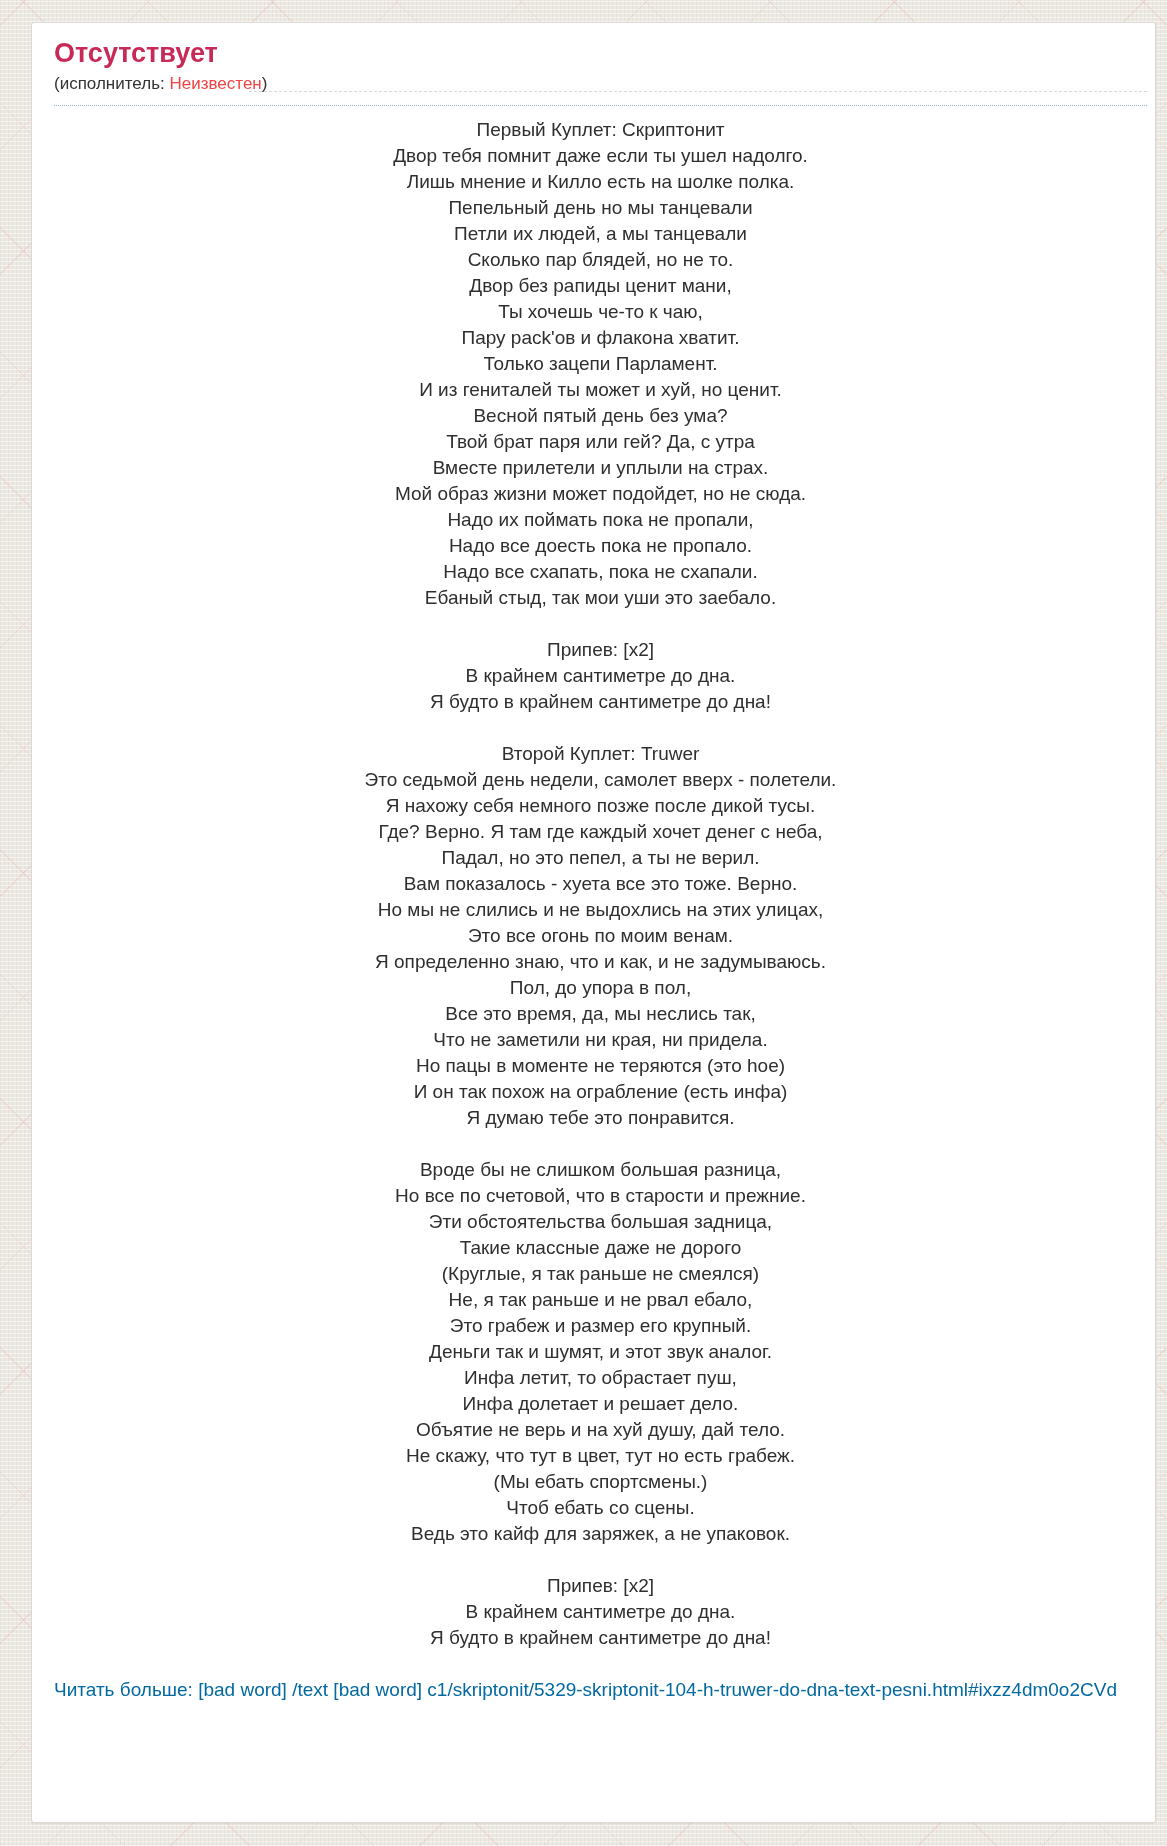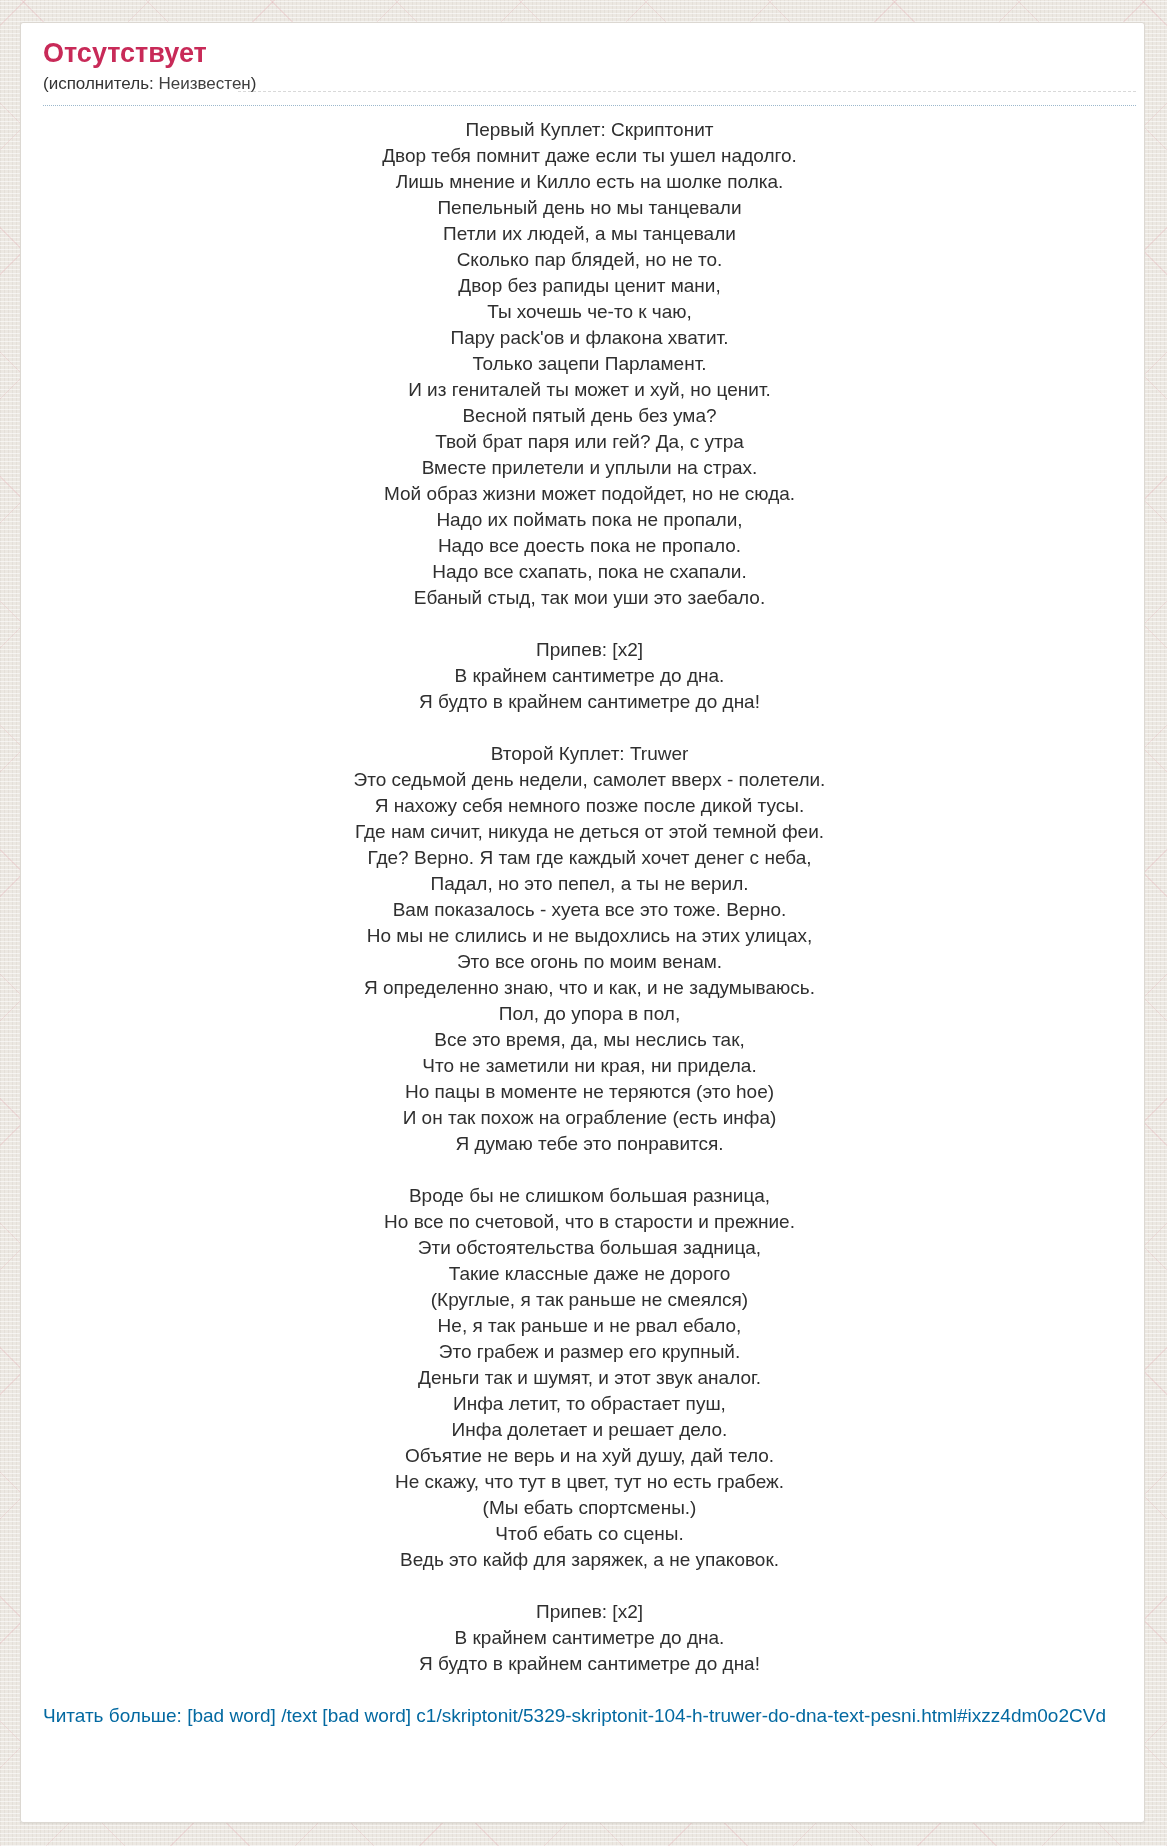--- a/index.html
+++ b/index.html
@@ -13,21 +13,21 @@
     background-color: #ece8e2;
     background-image:
       repeating-linear-gradient(45deg,  rgba(225,150,160,0.20) 0 1px, transparent 1px 88px),
       repeating-linear-gradient(-45deg, rgba(225,150,160,0.20) 0 1px, transparent 1px 88px),
       repeating-linear-gradient(0deg,   rgba(255,255,255,0.55) 0 1px, transparent 1px 4px),
       repeating-linear-gradient(90deg,  rgba(214,208,200,0.35) 0 1px, transparent 1px 4px);
     overflow: hidden;
   }
   .card {
     position: relative;
-    margin-left: 20px;
+    margin-left: 31px;
     margin-top: 22px;
     width: 1125px;
     height: 1801px;
     box-sizing: border-box;
     background: #ffffff;
     border: 1px solid #dcd8d2;
     border-radius: 3px;
     box-shadow: 0 1px 2px rgba(0,0,0,0.06);
     padding: 13px 8px 0 22px;
     overflow: hidden;
@@ -44,21 +44,21 @@
     border-bottom: 1px dotted #9cb8cc;
     padding-bottom: 9px;
   }
   .artist-line {
     margin-top: 2px;
     font-size: 17px;
     line-height: 24px;
     color: #333333;
   }
   .artist-link {
-    color: #404040;
+    color: #ef4444;
     text-decoration: none;
     cursor: pointer;
   }
   .artist-trail {
     position: absolute;
     left: 195px;
     right: 0;
     bottom: 13px;
     height: 0;
     border-top: 1px dashed #d9d9d9;
@@ -118,21 +118,20 @@
       </div>
       <div class="stanza">
         <div class="line">Припев: [x2]</div>
         <div class="line">В крайнем сантиметре до дна.</div>
         <div class="line">Я будто в крайнем сантиметре до дна!</div>
       </div>
       <div class="stanza">
         <div class="line">Второй Куплет: Truwer</div>
         <div class="line">Это седьмой день недели, самолет вверх - полетели.</div>
         <div class="line">Я нахожу себя немного позже после дикой тусы.</div>
-        <div class="line">Где нам сичит, никуда не деться от этой темной феи.</div>
         <div class="line">Где? Верно. Я там где каждый хочет денег с неба,</div>
         <div class="line">Падал, но это пепел, а ты не верил.</div>
         <div class="line">Вам показалось - хуета все это тоже. Верно.</div>
         <div class="line">Но мы не слились и не выдохлись на этих улицах,</div>
         <div class="line">Это все огонь по моим венам.</div>
         <div class="line">Я определенно знаю, что и как, и не задумываюсь.</div>
         <div class="line">Пол, до упора в пол,</div>
         <div class="line">Все это время, да, мы неслись так,</div>
         <div class="line">Что не заметили ни края, ни придела.</div>
         <div class="line">Но пацы в моменте не теряются (это hoe)</div>

